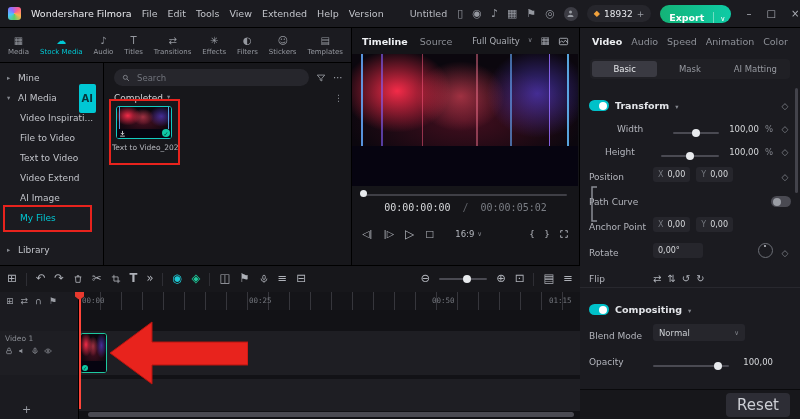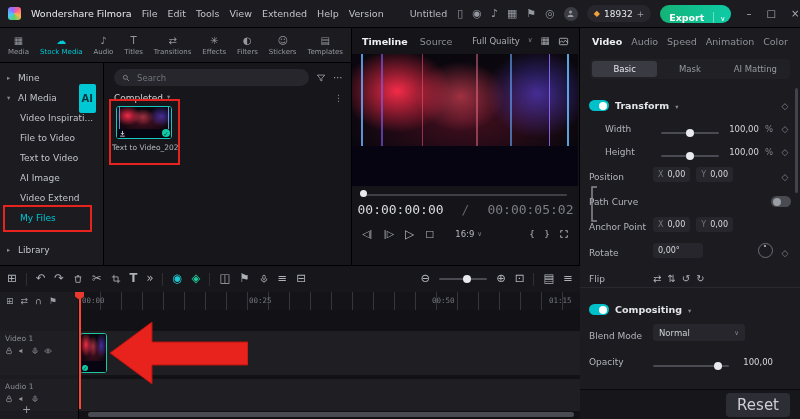--- a/index.html
+++ b/index.html
@@ -67,22 +67,22 @@
   .concert .bars{position:absolute;inset:0;
     background:linear-gradient(90deg,transparent 0 4%,rgba(100,170,255,.85) 4% 5%,transparent 5% 13%,
       rgba(130,95,255,.6) 13% 13.7%,transparent 13.7% 31%,rgba(255,90,130,.5) 31% 31.6%,transparent 31.6% 55%,
       rgba(255,120,150,.45) 55% 55.6%,transparent 55.6% 70%,rgba(100,170,255,.6) 70% 70.7%,transparent 70.7% 87%,
       rgba(150,110,255,.85) 87% 87.8%,transparent 87.8% 95%,rgba(100,190,255,.85) 95% 95.8%,transparent 95.8%)}
   .concert .crowd{position:absolute;left:-2%;right:-2%;bottom:0;height:30%;
     background-image:radial-gradient(circle at 50% 18%,#060410 52%,transparent 53%),linear-gradient(transparent 38%,#060410 39%);
     background-size:8.5% 200%,100% 100%;background-repeat:repeat-x,no-repeat}
   .scrubtrack{position:absolute;left:10px;right:12px;top:166px;height:2px;background:#3f3f46;border-radius:1px}
   .scrubknob{position:absolute;left:8px;top:162px;width:7px;height:7px;border-radius:50%;background:#e8eaed}
-  .timerow{position:absolute;left:0;right:0;top:174px;display:flex;justify-content:center;gap:18px;
-           font-family:"DejaVu Sans Mono","Liberation Mono",monospace;font-size:13px}
+  .timerow{position:absolute;left:0;right:0;top:174px;display:flex;justify-content:center;gap:12px;
+           font-family:"DejaVu Sans Mono","Liberation Mono",monospace;font-size:10px}
   .tc-cur{color:#d8dadd}.tc-sep{color:#5e6167}.tc-tot{color:#7b7e85}
   .pvctrl{position:absolute;left:0;right:0;top:192px;height:28px;display:flex;align-items:center;padding:0 10px;gap:11px}
   .pvctrl .ic{font-size:9.5px;color:#b5b8bf}
   .aspect{display:flex;align-items:center;gap:3px;color:#b5b8bf;font-size:8.5px;margin-left:10px}
   .pvctrl .rgt{margin-left:auto;display:flex;align-items:center;gap:9px}
   
   .props{position:absolute;left:580px;top:28px;width:220px;height:391px;background:#1b1b20;box-sizing:border-box}
   .ptabs{height:26px;display:flex;align-items:center;justify-content:space-between;padding:0 12px}
   .ptab{font-size:9.5px;color:#8e9198}
   .ptab.active{color:#eceef1;font-weight:bold}
@@ -246,24 +246,24 @@
         <div class="sitem indent">
             <span>Video Inspirati...</span>
           </div>
         <div class="sitem indent">
             <span>File to Video</span>
           </div>
         <div class="sitem indent">
             <span>Text to Video</span>
           </div>
         <div class="sitem indent">
+            <span>Video Extend</span>
+          </div>
+        <div class="sitem indent">
             <span>AI Image</span>
-          </div>
-        <div class="sitem indent">
-            <span>Video Extend</span>
           </div>
         <div class="sitem indent sel">
             <span>My Files</span>
           </div>
         <div class="sitem" style="margin-top:12px">
             <span class="chev">▸</span>
             <span>Library</span>
           </div>
       </div>
       <div class="browser">
@@ -363,21 +363,21 @@
       <svg class="abs" style="left:10px;top:100px" width="8" height="38" viewBox="0 0 8 38" fill="none" stroke="#8a8d94" stroke-width="1.5">
           <path d="M7 2H2v34h5"></path>
         </svg>
       <div class="prow">
         <span class="toggle"></span>
         <span class="sectitle">Transform</span>
         <span class="caret">▾</span>
         <span class="kf">◇</span>
       </div>
       <div class="prow" style="height:23px">
-        <span class="plabel" style="width:50px;margin-left:16px;flex:none">Width</span>
+        <span class="plabel" style="width:50px;margin-left:28px;flex:none">Width</span>
         <span class="slider" style="flex:1">
             <span class="knob" style="left:50%"></span>
           </span>
         <span class="val" style="width:34px">100,00</span>
         <span class="unit">%</span>
         <span class="kf2">◇</span>
       </div>
       <div class="prow" style="height:23px">
         <span class="plabel" style="width:50px;margin-left:16px;flex:none">Height</span>
         <span class="slider" style="flex:1">
@@ -517,36 +517,20 @@
           <svg width="8" height="8" viewBox="0 0 24 24" fill="none" stroke="currentColor" stroke-width="2.4">
               <rect x="9" y="3" width="6" height="10" rx="3"></rect>
               <path d="M5 11a7 7 0 0 0 14 0M12 18v3"></path>
             </svg>
           <svg width="8" height="8" viewBox="0 0 24 24" fill="none" stroke="currentColor" stroke-width="2.2">
               <path d="M2 12s4-6 10-6 10 6 10 6-4 6-10 6S2 12 2 12z"></path>
               <circle cx="12" cy="12" r="3"></circle>
             </svg>
         </div>
       </div>
-      <div class="thdr" style="top:87px;height:32px">
-        <div class="tname">Audio 1</div>
-        <div class="thicons">
-          <svg width="8" height="8" viewBox="0 0 24 24" fill="none" stroke="currentColor" stroke-width="2.4">
-              <rect x="5" y="11" width="14" height="9" rx="2"></rect>
-              <path d="M8 11V7a4 4 0 0 1 8 0v4"></path>
-            </svg>
-          <svg width="8" height="8" viewBox="0 0 24 24" fill="currentColor">
-              <path d="M4 9v6h4l5 4V5L8 9z"></path>
-            </svg>
-          <svg width="8" height="8" viewBox="0 0 24 24" fill="none" stroke="currentColor" stroke-width="2.4">
-              <rect x="9" y="3" width="6" height="10" rx="3"></rect>
-              <path d="M5 11a7 7 0 0 0 14 0M12 18v3"></path>
-            </svg>
-        </div>
-      </div>
     </div>
 
     <div class="ruler">
       <span class="rlabel" style="left:3px">00:00</span>
       <span class="rlabel" style="left:170px">00:25</span>
       <span class="rlabel" style="left:353px">00:50</span>
       <span class="rlabel" style="left:470px">01:15</span>
     </div>
 
     <div class="tracks">

